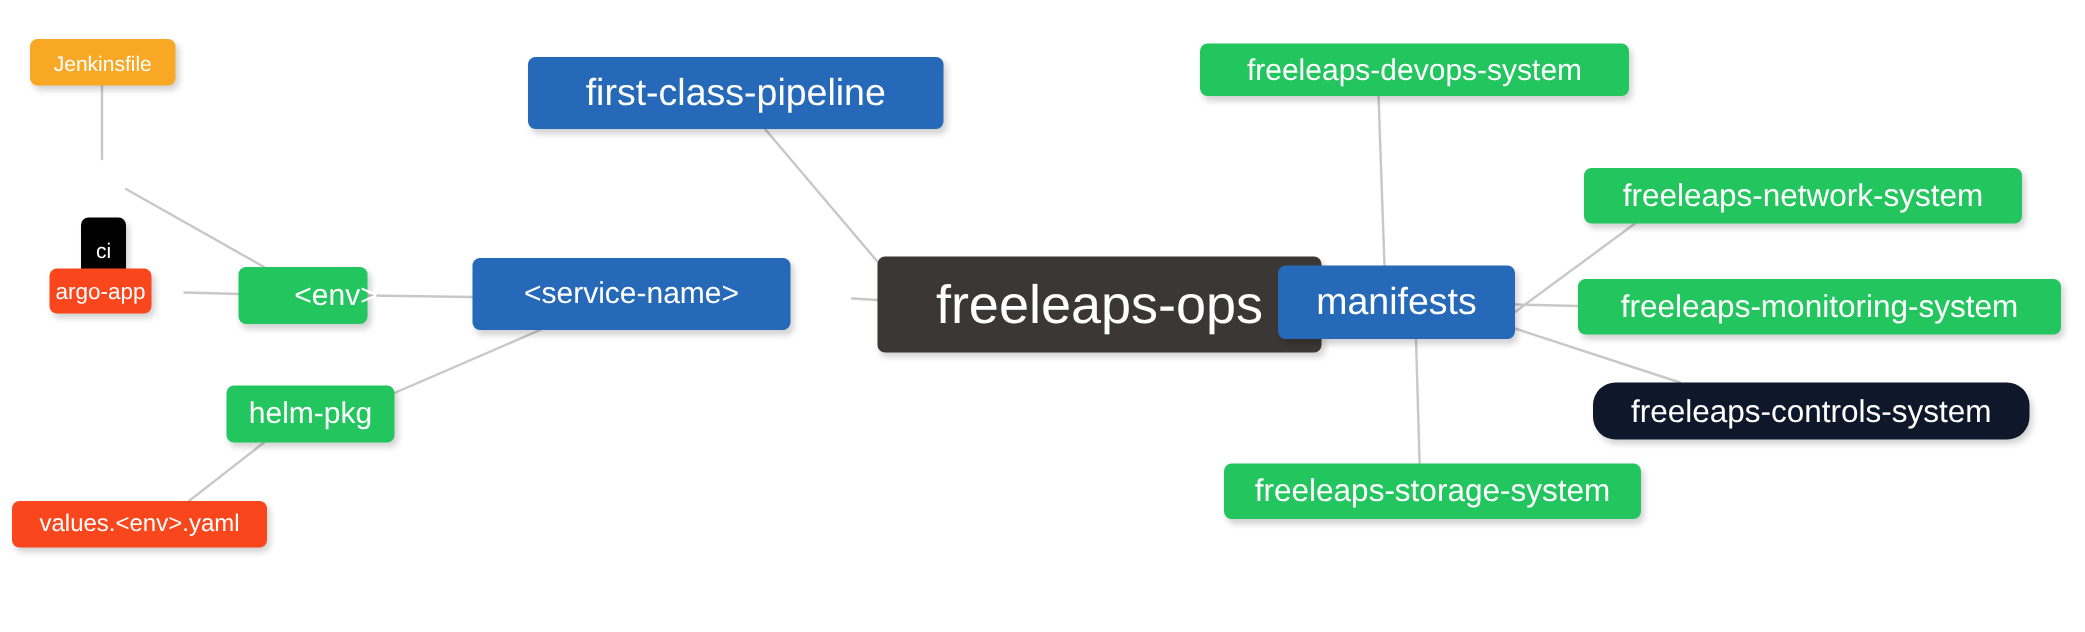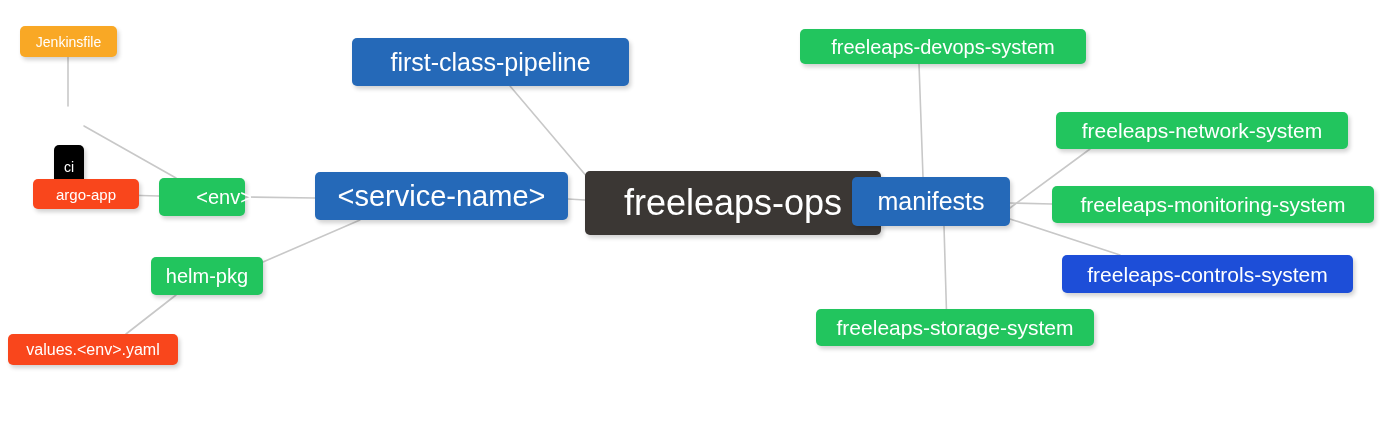--- a/index.html
+++ b/index.html
@@ -62,56 +62,56 @@
       <line x1="923" y1="177" x2="919" y2="64" stroke="#c8c8c8" stroke-width="1.6" stroke-linecap="round"></line>
       <line x1="1010" y1="208" x2="1090" y2="149" stroke="#c8c8c8" stroke-width="1.6" stroke-linecap="round"></line>
       <line x1="1010" y1="203" x2="1052" y2="204" stroke="#c8c8c8" stroke-width="1.6" stroke-linecap="round"></line>
       <line x1="1010" y1="219" x2="1120" y2="255" stroke="#c8c8c8" stroke-width="1.6" stroke-linecap="round"></line>
       <line x1="944" y1="226" x2="947" y2="329" stroke="#c8c8c8" stroke-width="1.6" stroke-linecap="round"></line>
     </svg>
   <div id="node-layer">
       <div class="node" style="left: 585px; top: 171px; width: 296px; height: 64px; background: rgb(59, 55, 52); font-size: 36px;">
         <span>freeleaps-ops</span>
       </div>
-      <div class="node" style="left: 315px; top: 172px; width: 253px; height: 48px; background: rgb(37, 105, 184); font-size: 29px;">
+      <div class="node" style="left: 315px; top: 172px; width: 212px; height: 48px; background: rgb(37, 105, 184); font-size: 20px;">
         <span>&lt;service-name&gt;</span>
       </div>
       <div class="node" style="left: 315px; top: 38px; width: 277px; height: 48px; background: rgb(37, 105, 184); font-size: 25px; margin-left: 37px;">
         <span>first-class-pipeline</span>
       </div>
       <div class="node" style="left: 852px; top: 177px; width: 158px; height: 49px; background: rgb(37, 105, 184); font-size: 25px;">
         <span>manifests</span>
       </div>
       <div class="node" style="left: 159px; top: 178px; width: 86px; height: 38px; background: rgb(34, 197, 94); font-size: 20px; padding-left: 44px;">
         <span>&lt;env&gt;</span>
       </div>
       <div class="node" style="left: 151px; top: 257px; width: 112px; height: 38px; background: rgb(34, 197, 94); font-size: 20px; text-align: center;">
         <span>helm-pkg</span>
       </div>
       <div class="node" style="left: 20px; top: 26px; width: 97px; height: 31px; background: rgb(249, 168, 37); font-size: 14px;">
         <span>Jenkinsfile</span>
       </div>
       <div class="node" style="left: 54px; top: 106px; width: 30px; height: 44px; background: #000000; font-size: 14px; margin-top: 39px;">
         <span>ci</span>
       </div>
-      <div class="node" style="left: 33px; top: 179px; width: 106px; height: 30px; background: rgb(249, 70, 28); font-size: 15px;">
+      <div class="node" style="left: 33px; top: 179px; width: 68px; height: 30px; background: rgb(249, 70, 28); font-size: 15px;">
         <span>argo-app</span>
       </div>
       <div class="node" style="left: 8px; top: 334px; width: 170px; height: 31px; background: rgb(249, 70, 28); font-size: 16px;">
         <span>values.&lt;env&gt;.yaml</span>
       </div>
       <div class="node" style="left: 800px; top: 29px; width: 286px; height: 35px; background: rgb(34, 197, 94); font-size: 20px;">
         <span>freeleaps-devops-system</span>
       </div>
       <div class="node" style="left: 1056px; top: 112px; width: 292px; height: 37px; background: rgb(34, 197, 94); font-size: 21px;">
         <span>freeleaps-network-system</span>
       </div>
       <div class="node" style="left: 1052px; top: 186px; width: 322px; height: 37px; background: rgb(34, 197, 94); font-size: 21px;">
         <span>freeleaps-monitoring-system</span>
       </div>
-      <div class="node" style="left: 1062px; top: 255px; width: 291px; height: 38px; background: #1d4ed8; font-size: 21px;">
+      <div class="node" style="left: 1062px; top: 255px; width: 291px; height: 38px; background: #0f172a; font-size: 21px; border-radius: 15px;">
         <span>freeleaps-controls-system</span>
       </div>
       <div class="node" style="left: 816px; top: 309px; width: 278px; height: 37px; background: rgb(34, 197, 94); font-size: 21px;">
         <span>freeleaps-storage-system</span>
       </div>
     </div>
 </div>
 
 </body></html>

